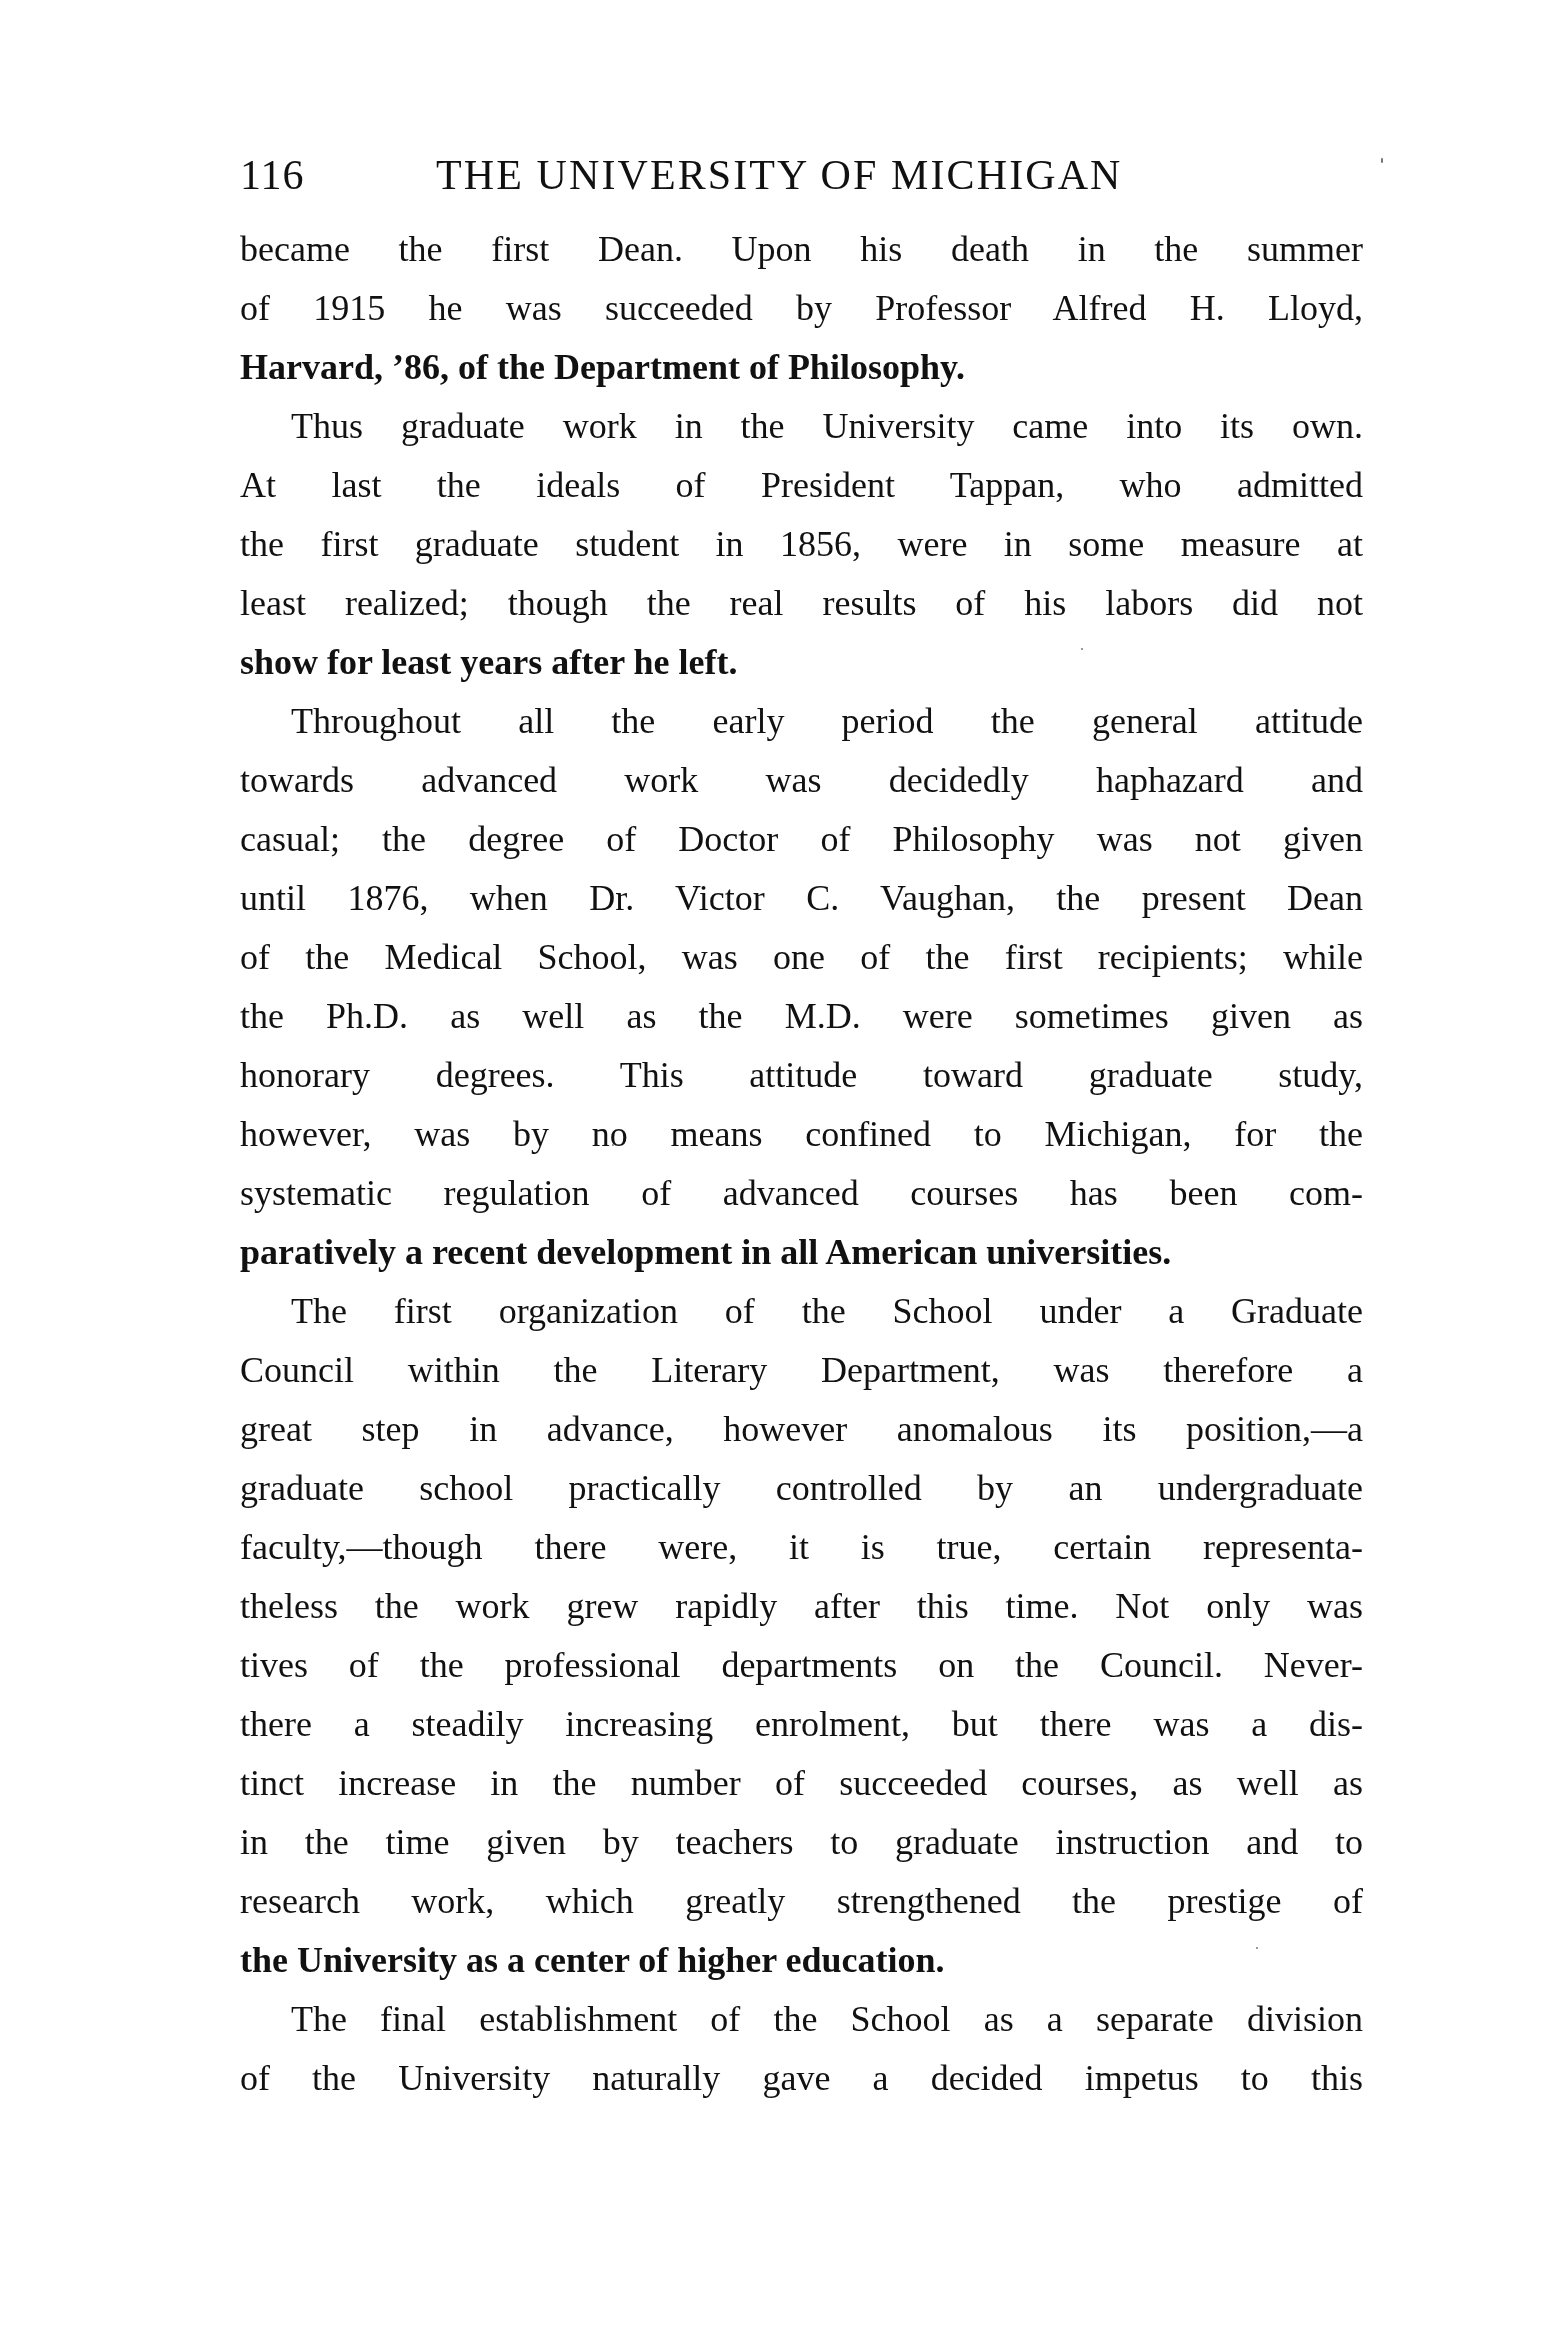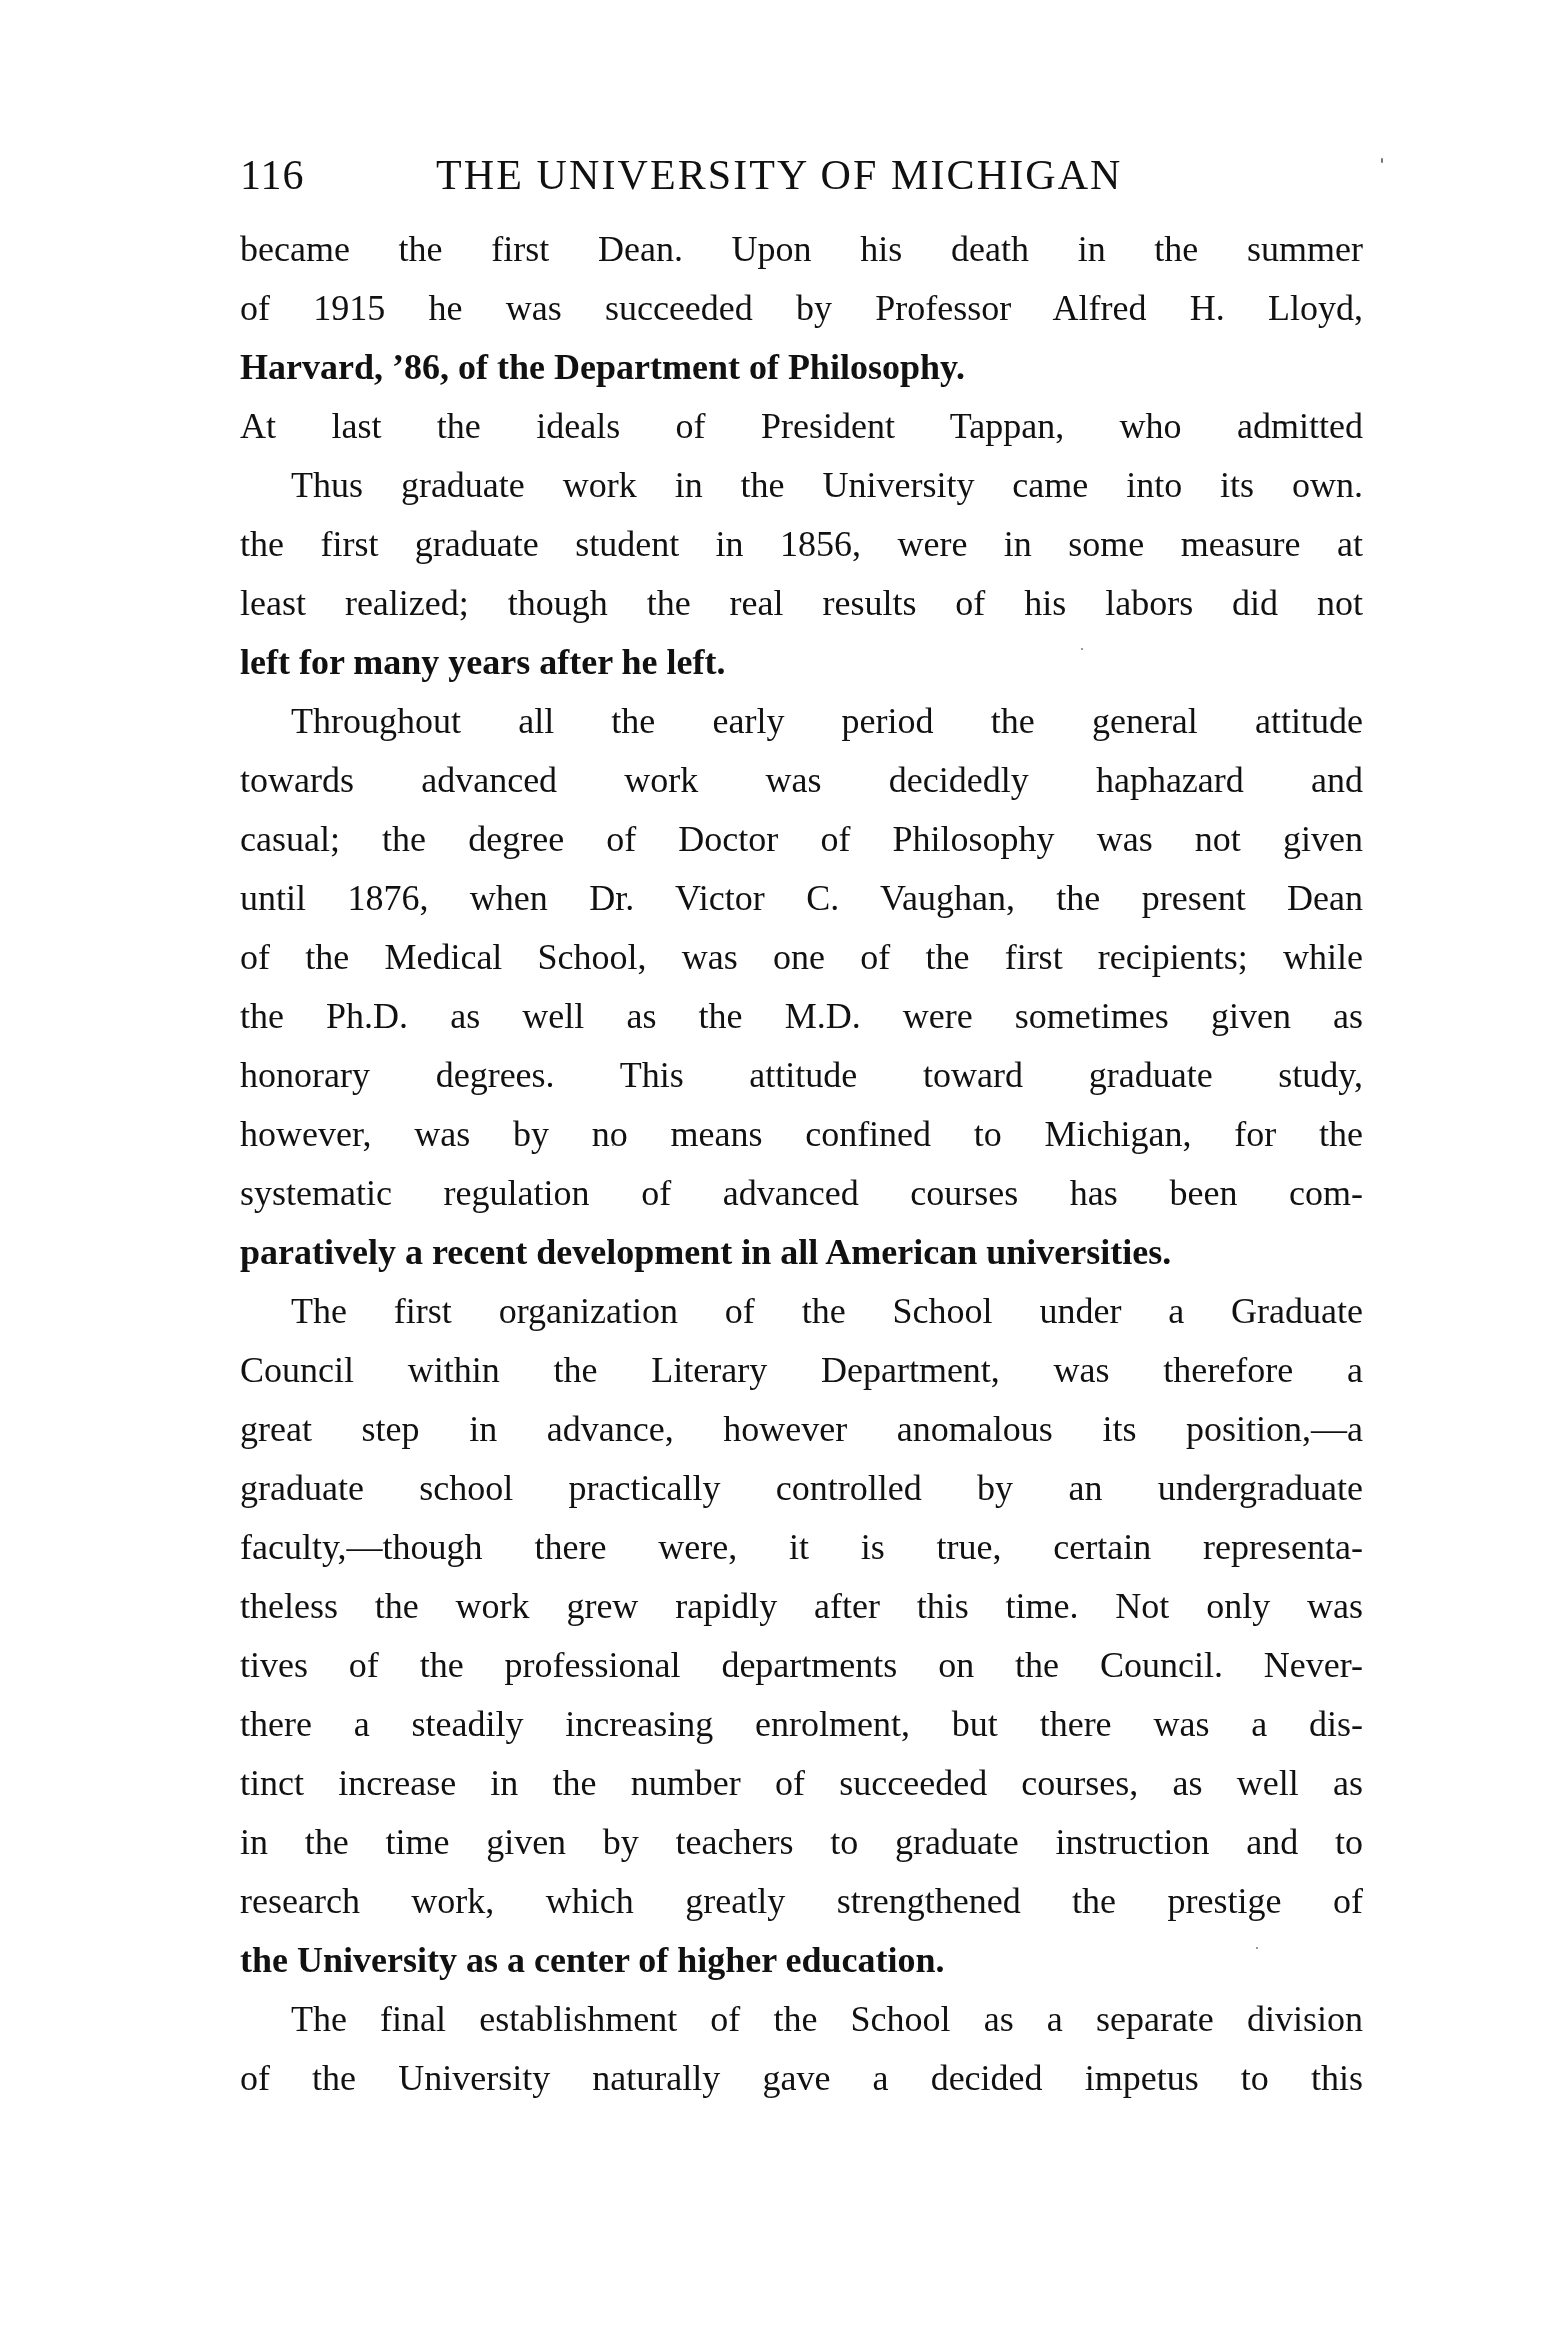--- a/index.html
+++ b/index.html
@@ -81,25 +81,25 @@
 
   <div class="running-head">
     <span class="page-number">116</span>
     <span class="running-title">THE UNIVERSITY OF MICHIGAN</span>
   </div>
 
   <div class="body-text">
     <span class="line">became the first Dean.  Upon his death in the summer</span>
     <span class="line">of 1915 he was succeeded by Professor Alfred H. Lloyd,</span>
     <span class="line last">Harvard, ’86, of the Department of Philosophy.</span>
+    <span class="line indent">Thus graduate work in the University came into its own.</span>
     <span class="line">At last the ideals of President Tappan, who admitted</span>
-    <span class="line indent">Thus graduate work in the University came into its own.</span>
     <span class="line">the first graduate student in 1856, were in some measure at</span>
     <span class="line">least realized; though the real results of his labors did not</span>
-    <span class="line last">left for many years after he left.</span>
+    <span class="line last">show for least years after he left.</span>
     <span class="line indent">Throughout all the early period the general attitude</span>
     <span class="line">towards advanced work was decidedly haphazard and</span>
     <span class="line">casual; the degree of Doctor of Philosophy was not given</span>
     <span class="line">until 1876, when Dr. Victor C. Vaughan, the present Dean</span>
     <span class="line">of the Medical School, was one of the first recipients; while</span>
     <span class="line">the Ph.D. as well as the M.D. were sometimes given as</span>
     <span class="line">honorary degrees.  This attitude toward graduate study,</span>
     <span class="line">however, was by no means confined to Michigan, for the</span>
     <span class="line">systematic regulation of advanced courses has been com-</span>
     <span class="line last">paratively a recent development in all American universities.</span>

